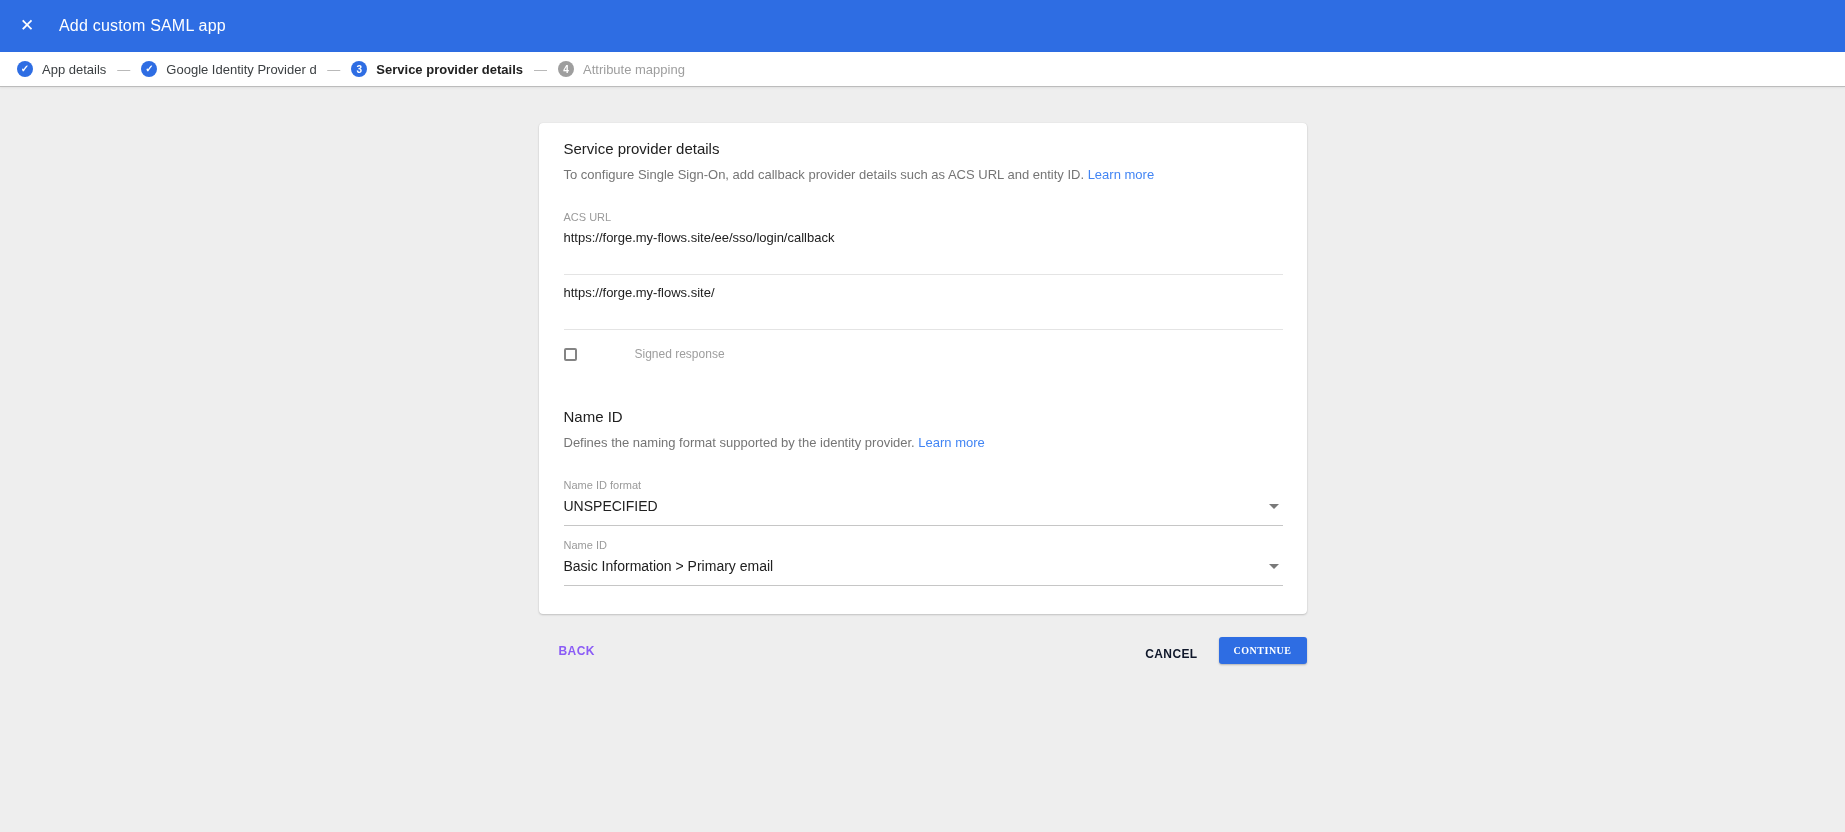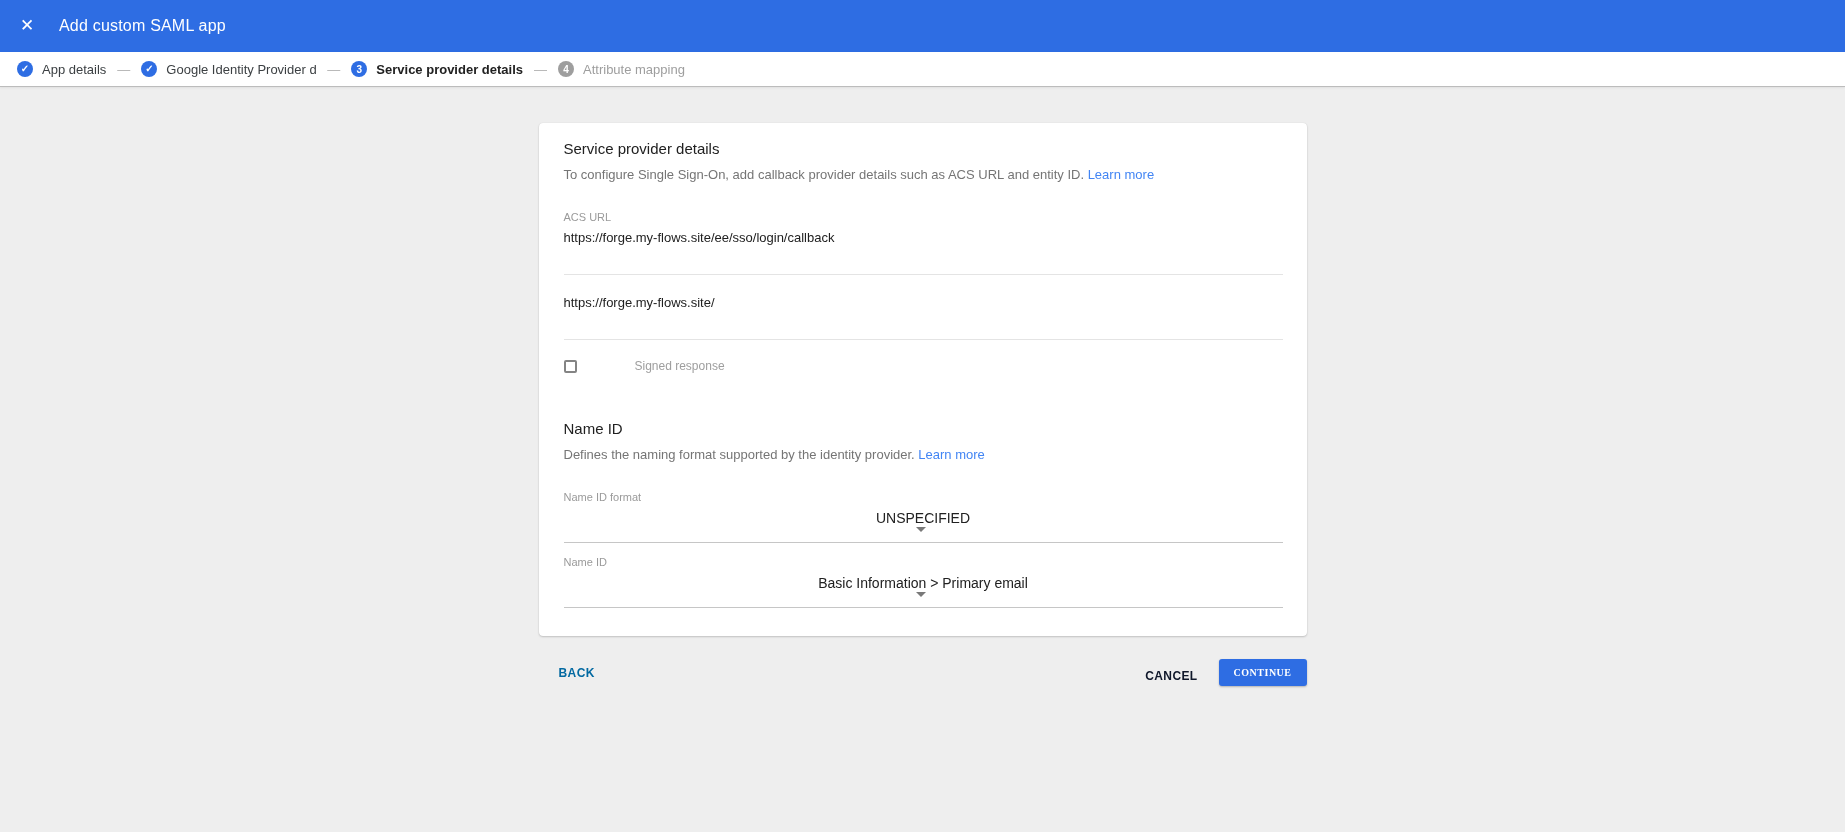--- a/index.html
+++ b/index.html
@@ -61,21 +61,21 @@
     width:768px;margin:0 auto;position:relative;top:36px;
     background:var(--card_bg);border-radius:4px;
     box-shadow:0 1px 2px rgba(0,0,0,.18), 0 0 1px rgba(0,0,0,.12);
     padding:16px 24px 16px 25px;
   }
   .card h2{font-size:15px;font-weight:500;color:var(--text_primary);line-height:20px;}
   .desc{font-size:13px;color:var(--text_secondary);line-height:18px;margin-top:7px;}
   .desc a{color:var(--link);text-decoration:none;cursor:pointer;}
 
   .fields{margin-top:26px;}
-  .field{margin-bottom:19px;}
+  .field{margin-bottom:9px;}
   .flabel{font-size:11px;color:#9a9a9a;line-height:14px;}
   .fline{
     margin-top:5px;padding-bottom:27px;border-bottom:1px solid #e4e4e4;
     font-size:13px;line-height:18px;color:var(--text_primary);cursor:text;
     position:relative;white-space:nowrap;
   }
   
   .redact-anchor{position:relative;display:inline-block;width:84px;height:1px;vertical-align:baseline;}
   .redact{
     position:absolute;left:3px;top:-22px;width:82px;height:32px;background:#fff;
@@ -93,35 +93,35 @@
   }
   .cb-label{font-size:12px;color:var(--text_disabled);margin-left:13px;}
 
   .nameid{margin-top:46px;}
 
   .dropdowns{margin-top:26px;}
   .dd{margin-bottom:12px;cursor:pointer;}
   .dd-line{
     margin-top:5px;padding-bottom:10px;border-bottom:1px solid #c6c6c6;
     font-size:14px;line-height:18px;color:var(--text_primary);
-    display:flex;align-items:center;justify-content:space-between;flex-direction:column;
+    display:flex;align-items:center;justify-content:space-between;
   }
   .dd-arrow{
     width:0;height:0;border-left:5px solid transparent;border-right:5px solid transparent;
     border-top:5px solid #797979;margin-right:4px;flex:0 0 auto;
   }
 
   
   .footer{
     width:768px;margin:0 auto;position:relative;top:54px;
     display:flex;align-items:center;
   }
   .txt-btn{
     border:none;background:transparent;font-family:"Liberation Sans",sans-serif;
-    font-size:12px;font-weight:700;letter-spacing:.4px;color:#0369a1;cursor:pointer;
+    font-size:12px;font-weight:700;letter-spacing:.4px;color:#8b5cf6;cursor:pointer;
     padding:8px 2px;
   }
   .back-btn{margin-left:18px;}
   .spacer{flex:1;}
   .cancel-btn{margin-right:19px;color:#0f172a;margin-top:7px;}
   .primary-btn{
     border:none;border-radius:3px;background:var(--accent);color:#fff;cursor:pointer;
     font-family:Liberation Serif, serif;font-size:10px;font-weight:700;
     letter-spacing:.5px;height:27px;padding:0 15px;min-width:79px;
     box-shadow:0 1px 2px rgba(0,0,0,.25);

